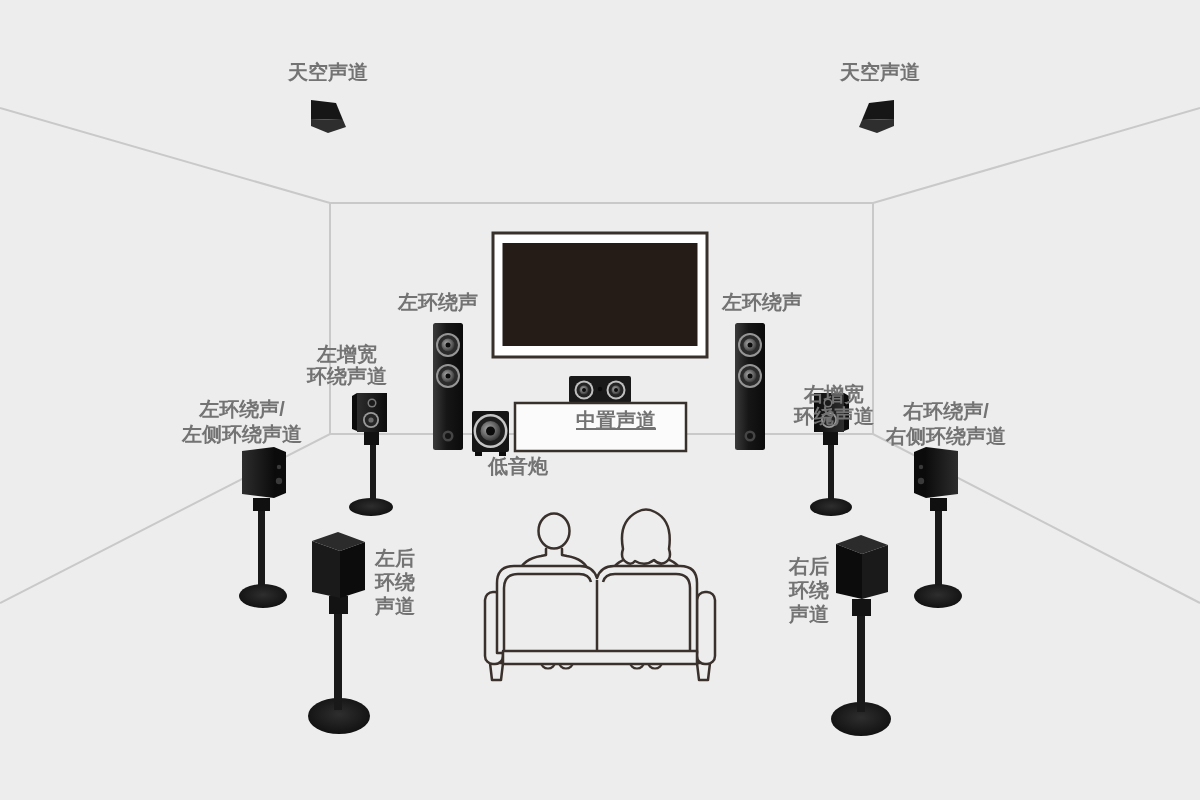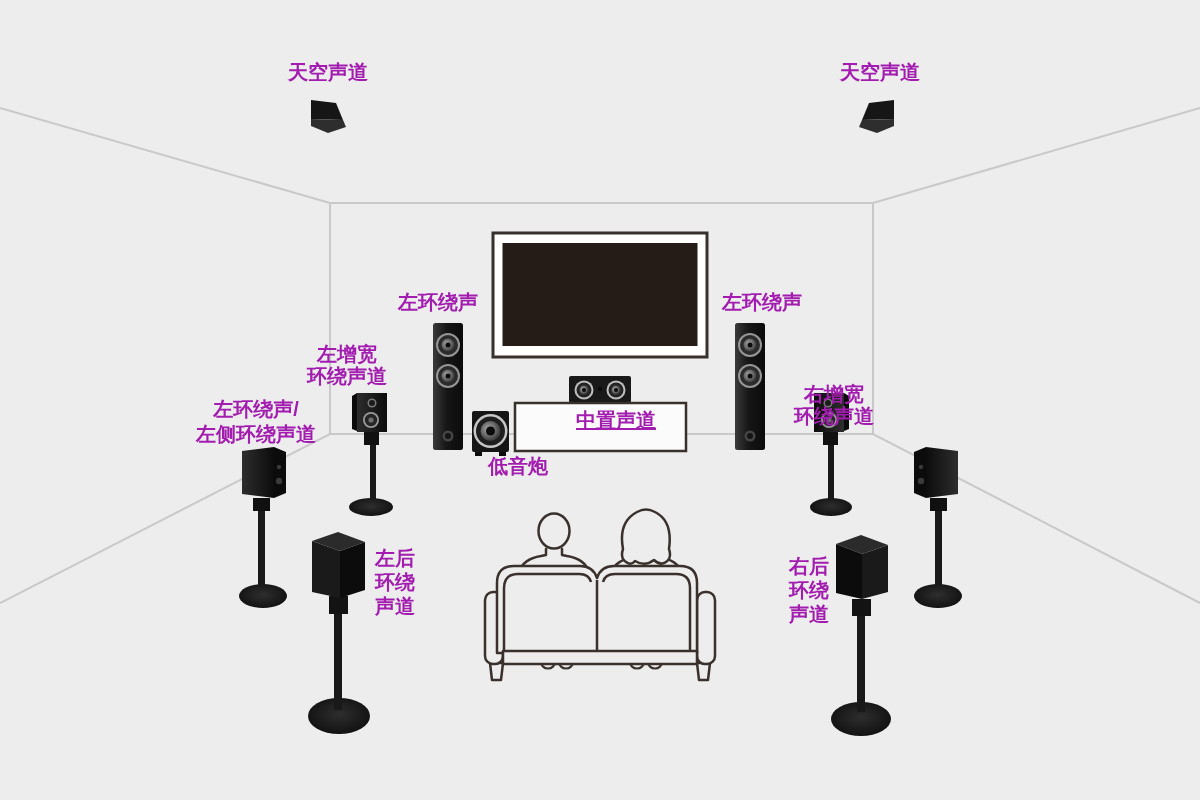--- a/index.html
+++ b/index.html
@@ -5,21 +5,21 @@
   html,body { margin:0; padding:0; }
   #stage {
     position:relative; width:1200px; height:800px;
     background:#EDEDED; overflow:hidden;
     font-family:"Liberation Sans", sans-serif;
   }
   #stage svg { position:absolute; left:0; top:0; }
   .lbl {
     position:absolute; transform:translateX(-50%);
     text-align:center; font-weight:bold; font-size:20px; line-height:23px;
-    color:#a21caf; white-space:nowrap;
+    color:#737373; white-space:nowrap;
   }
   .lh22 { line-height:22px; }
   .lh24 { line-height:24px; }
   .lh25 { line-height:25px; }
 </style>
 </head>
 <body>
 
 <div id="stage">
 
@@ -215,23 +215,27 @@
 
 <div class="lbl lh22" style="left:347px; top:343px;">
   <div>左增宽</div>
   <div>环绕声道</div>
 </div>
 <div class="lbl lh22" style="left:834px; top:343px;margin-top:40px;">
   <div>右增宽</div>
   <div>环绕声道</div>
 </div>
 
-<div class="lbl lh25" style="left:256px; top:397px;">
+<div class="lbl lh25" style="left:242px; top:397px;">
   <div>左环绕声/</div>
   <div>左侧环绕声道</div>
+</div>
+<div class="lbl lh25" style="left:946px; top:399px;">
+  <div>右环绕声/</div>
+  <div>右侧环绕声道</div>
 </div>
 
 <div class="lbl lh24" style="left:395px; top:546px;">
   <div>左后</div>
   <div>环绕</div>
   <div>声道</div>
 </div>
 <div class="lbl lh24" style="left:809px; top:546px;margin-top:8px;">
   <div>右后</div>
   <div>环绕</div>

